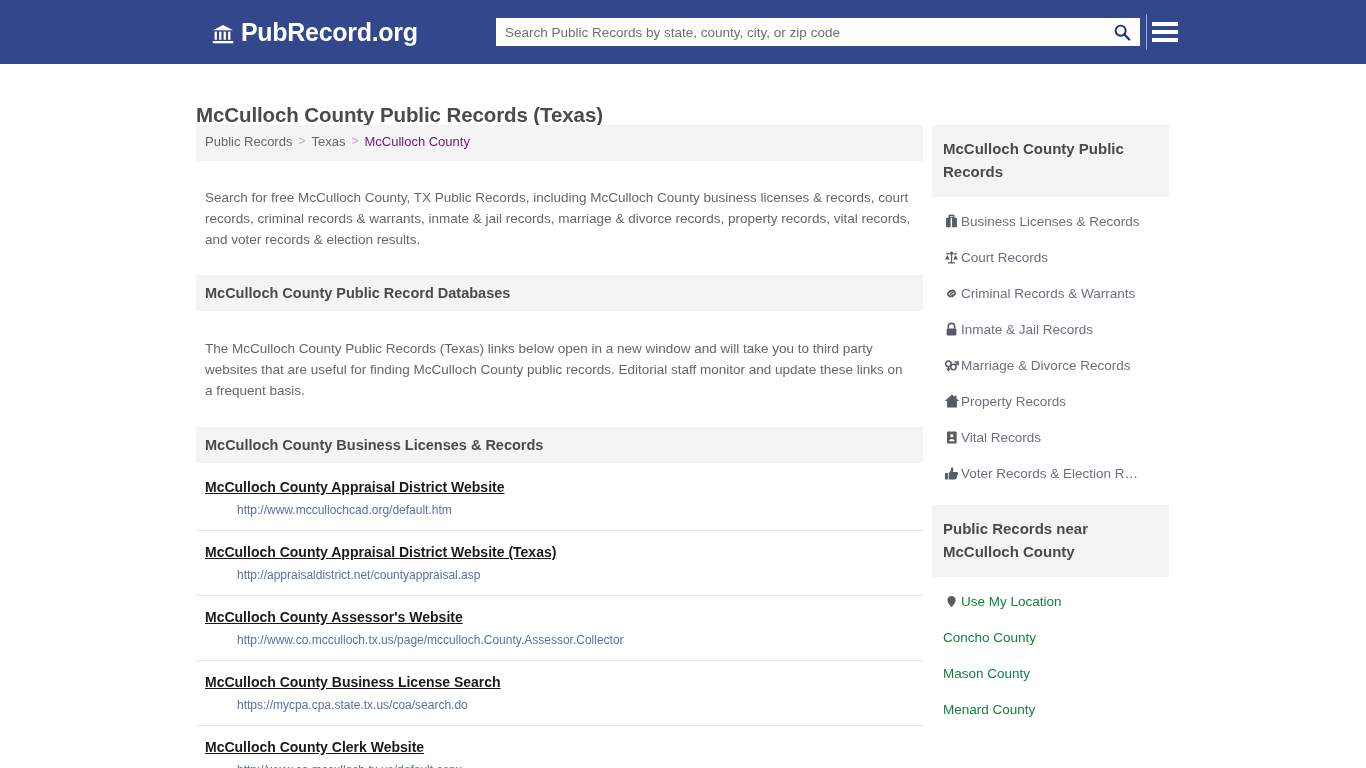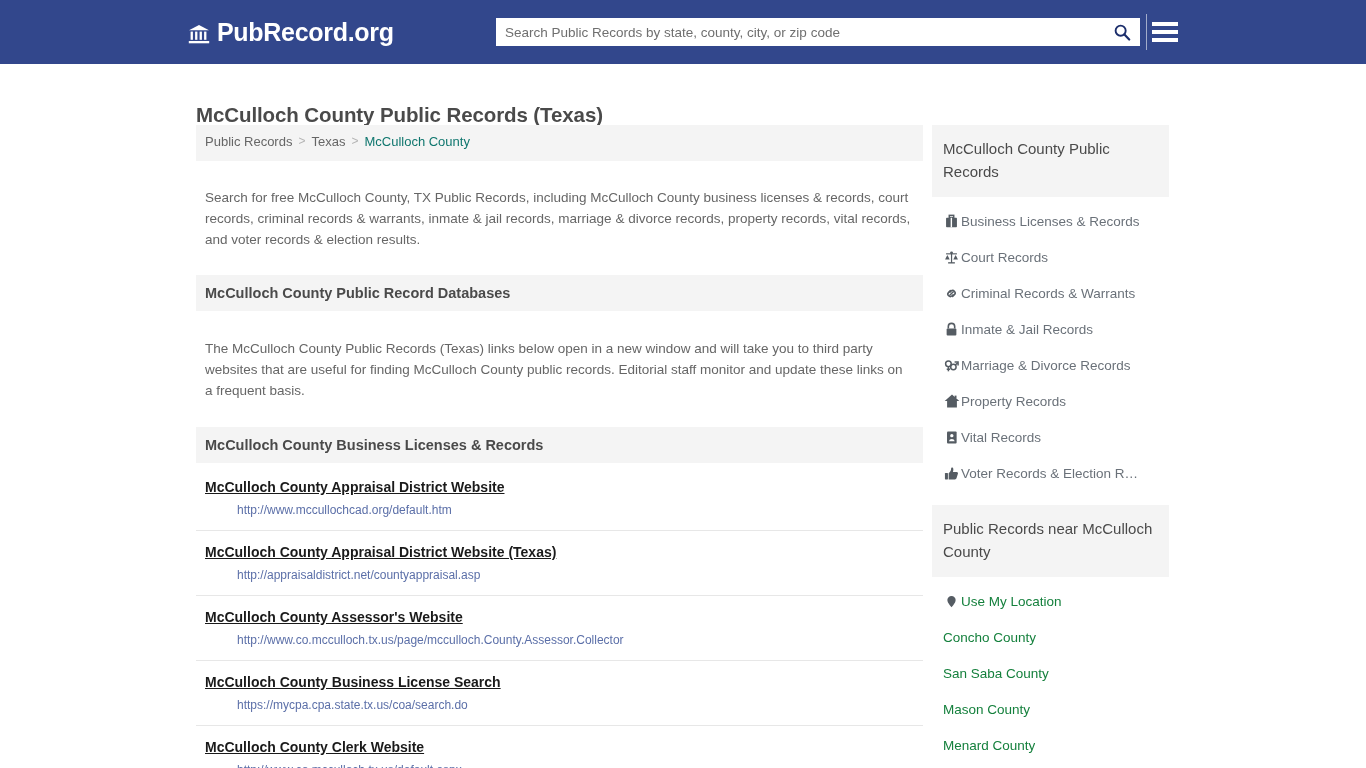--- a/index.html
+++ b/index.html
@@ -16,21 +16,21 @@
   #site-header {
     width: 1366px;
     height: 64px;
     background: #32478c;
     display: flex;
     align-items: center;
     position: relative;
   }
   #brand {
     position: absolute;
-    left: 188px;
+    left: 212px;
     top: 20px;
     display: flex;
     align-items: center;
     gap: 7px;
     text-decoration: none;
   }
   #brand .bank-glyph {
     display: block;
     width: 22px; height: 22px;
     position: relative;
@@ -143,21 +143,21 @@
     gap: 6px;
     font-size: 13px;
     padding-left: 9px;
   }
   #breadcrumb a {
     color: #666666;
     text-decoration: none;
     cursor: pointer;
   }
   #breadcrumb .sep { color: #b4b4b4; font-size: 12px; }
-  #breadcrumb .current { color: #0f766e; }
+  #breadcrumb .current { color: #701a75; }
 
   .section-head {
     background: #f4f4f4;
     height: 36px;
     display: flex;
     align-items: center;
     padding-left: 9px;
     font-size: 14.5px;
     font-weight: bold;
     color: #4a4a4a;
@@ -196,21 +196,21 @@
     line-height: 15px;
     cursor: pointer;
     padding-left: 32px;
   }
 
   
   .side-head {
     background: #f4f4f4;
     padding: 12px 14px 14px 11px;
     font-size: 15px;
-    font-weight: normal;
+    font-weight: bold;
     color: #4a4a4a;
     line-height: 23px;
   }
   .side-list { padding-top: 6px; }
   .side-item {
     display: flex;
     align-items: center;
     height: 36px;
     padding-left: 11px;
     gap: 1px;
@@ -437,23 +437,20 @@
             <path d="M8 1.1 C5.1 1.1 2.9 3.3 2.9 6 C2.9 9.6 8 15 8 15 C8 15 13.1 9.6 13.1 6 C13.1 3.3 10.9 1.1 8 1.1 Z" fill="#555c63"></path>
           </svg>
         </span>
         <span class="lbl">Use My Location</span>
       </div>
 
       <div class="side-item nearby-plain">
         <span class="lbl">Concho County</span>
       </div>
       <div class="side-item nearby-plain">
-        <span class="lbl">San Saba County</span>
-      </div>
-      <div class="side-item nearby-plain">
         <span class="lbl">Mason County</span>
       </div>
       <div class="side-item nearby-plain">
         <span class="lbl">Menard County</span>
       </div>
       <div class="side-item nearby-plain">
         
       </div>
     </div>
   </div>

